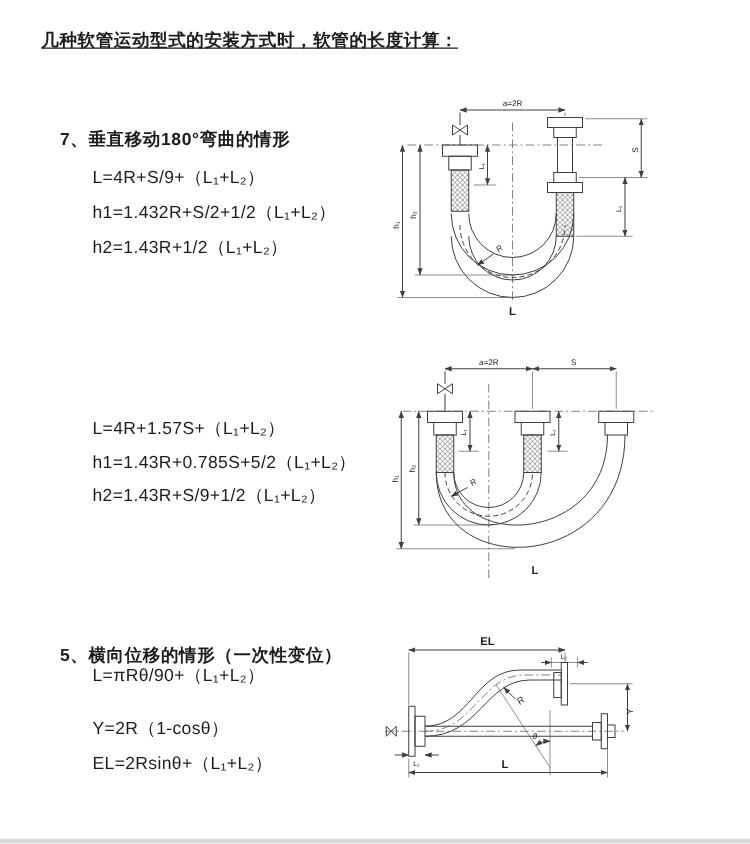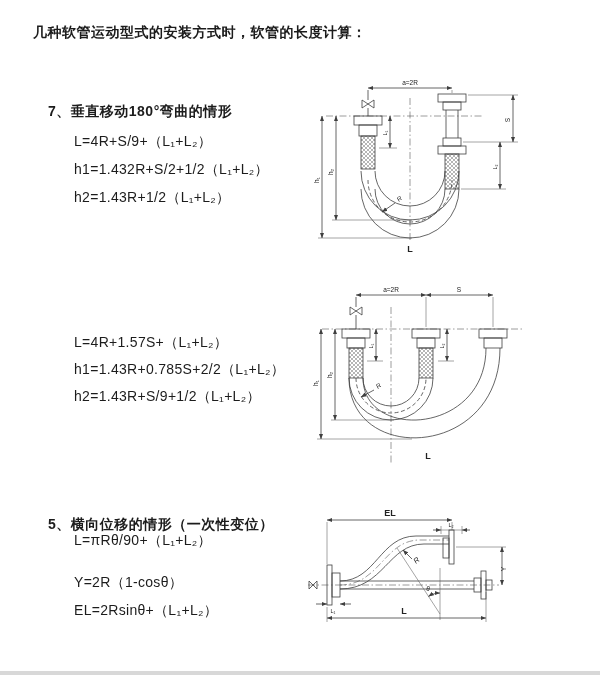--- a/index.html
+++ b/index.html
@@ -1,20 +1,20 @@
 <!DOCTYPE html>
 <html><head>
 <meta charset="utf-8">
 <style>
   html,body{margin:0;padding:0;background:#fff;}
   .page{position:relative;width:600px;height:675px;background:#ffffff;overflow:hidden;
         font-family:"Liberation Sans","DejaVu Sans",sans-serif;color:#1c1c1c;}
   .scan-edge{position:absolute;left:0;bottom:0;width:600px;height:4px;background:#d8d8d8;}
   .t{position:absolute;white-space:nowrap;}
-  .title{font-size:14px;font-weight:bold;letter-spacing:.5px;}
+  .title{font-size:14px;font-weight:bold;letter-spacing:.5px;text-decoration:underline;}
   .h{font-size:14px;font-weight:bold;letter-spacing:.5px;}
   .f{font-size:14px;font-weight:normal;letter-spacing:.3px;}
   svg{position:absolute;overflow:visible;}
   svg .ln{stroke:#3f3f3f;stroke-width:.8;fill:none;}
   svg .thn{stroke:#5a5a5a;stroke-width:.55;fill:none;}
   svg .cl{stroke:#4a4a4a;stroke-width:.55;fill:none;stroke-dasharray:7 2.5 1.5 2.5;}
   svg .dsh{stroke-dasharray:4 2.5;}
   svg .br{fill:url(#hatch);stroke:#3f3f3f;stroke-width:.8;}
   svg text{fill:#222;font-family:"Liberation Sans","DejaVu Sans",sans-serif;}
   svg .lb{font-size:6.5px;}
@@ -110,21 +110,21 @@
       <text class="lbs" x="187" y="91" text-anchor="middle" transform="rotate(-90 187 91)">L₂</text>
     </g>
     <g>
       <line class="ln" x1="85" y1="127" x2="72" y2="136" marker-end="url(#arw)"></line>
       <text class="lb it" x="89" y="126" transform="rotate(-40 89 126)">R</text>
     </g>
     <text class="lbL" x="100" y="176" text-anchor="middle">L</text>
   </svg>
 
   <div class="t f" style="left:74px;top:334px">L=4R+1.57S+（L₁+L₂）</div>
-  <div class="t f" style="left:74px;top:361px">h1=1.43R+0.785S+2/2（L₁+L₂）</div>
+  <div class="t f" style="left:74px;top:361px">h1=1.43R+0.785S+5/2（L₁+L₂）</div>
   <div class="t f" style="left:74px;top:388px">h2=1.43R+S/9+1/2（L₁+L₂）</div>
 
   <svg style="left:308px;top:283px" width="240" height="192" viewBox="0 0 240 192">
     <g>
       <line class="ln" x1="48" y1="12" x2="118" y2="12" marker-start="url(#arw)" marker-end="url(#arw)"></line>
       <text class="lb" x="83" y="9" text-anchor="middle">a=2R</text>
     </g>
     <g>
       <line class="ln" x1="118" y1="12" x2="185" y2="12" marker-start="url(#arw)" marker-end="url(#arw)"></line>
       <line class="thn" x1="118" y1="14" x2="118" y2="44"></line>

